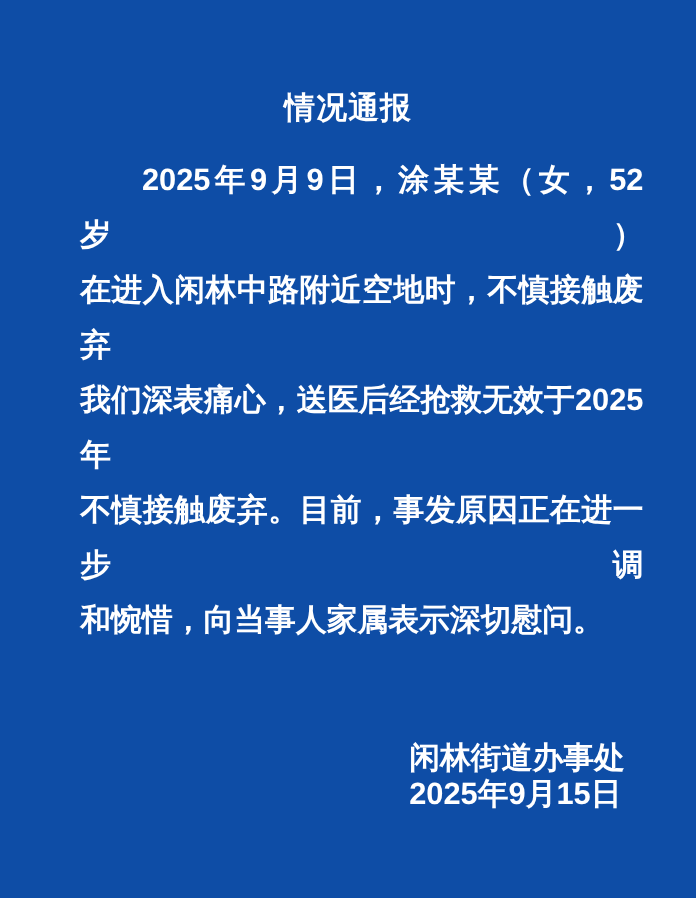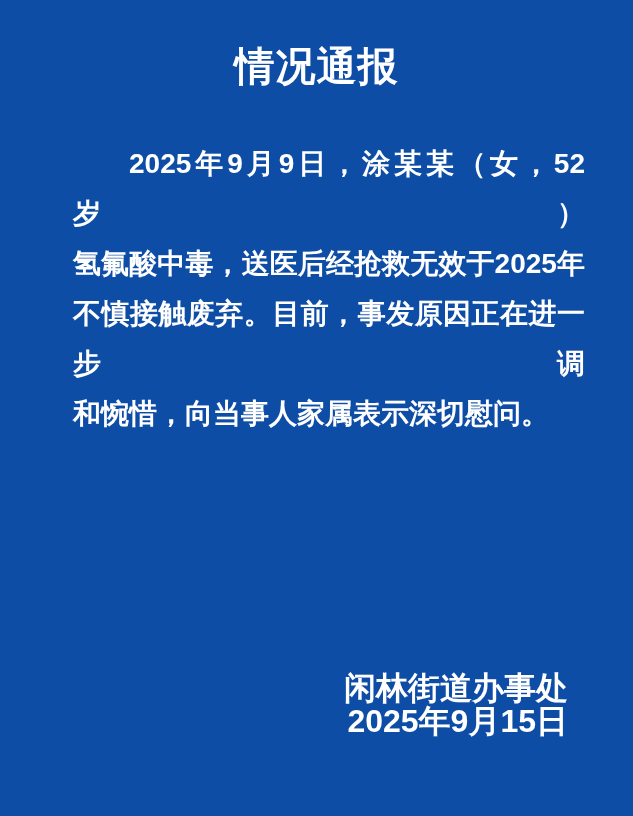--- a/index.html
+++ b/index.html
@@ -11,25 +11,25 @@
     height: 816px;
     position: relative;
     overflow: hidden;
     background: #0e4da6;
     color: #ffffff;
     font-family: "Liberation Sans", "DejaVu Sans", sans-serif;
     font-weight: 700;
   }
   .notice-title {
     position: absolute;
-    top: 44px;
+    top: 76px;
     left: 0;
     right: 0;
     text-align: center;
-    font-size: 40px;
+    font-size: 28px;
     line-height: 44px;
     font-weight: 700;
     letter-spacing: 1px;
     margin: 0;
   }
   .notice-body {
     position: absolute;
     top: 139px;
     left: 47px;
     width: 538px;
@@ -44,33 +44,34 @@
   .body-line.first {
     text-indent: 56px;
   }
   .body-line.last {
     text-align-last: left;
   }
   .signature {
     position: absolute;
     top: 672px;
     right: 65px;
-    text-align: right;
-    font-size: 32px;
+    text-align: left;
+    font-size: 28px;
     line-height: 33px;
   }
 </style>
 </head>
 <body>
 
 <h1 class="notice-title">情况通报</h1>
 
 <div class="notice-body">
   <div class="body-line first">2025年9月9日，涂某某（女，52岁）</div>
-  <div class="body-line">氢氟酸中毒，送医后经抢救无效于2025年</div>
+  <div class="body-line">在进入闲林中路附近空地时，不慎接触废弃</div>
+  <div class="body-line">我们深表痛心，送医后经抢救无效于2025年</div>
   <div class="body-line">不慎接触废弃。目前，事发原因正在进一步调</div>
   <div class="body-line last">和惋惜，向当事人家属表示深切慰问。</div>
 </div>
 
 <div class="signature">
   <div>闲林街道办事处</div>
   <div>2025年9月15日</div>
 </div>
 
 </body></html>

